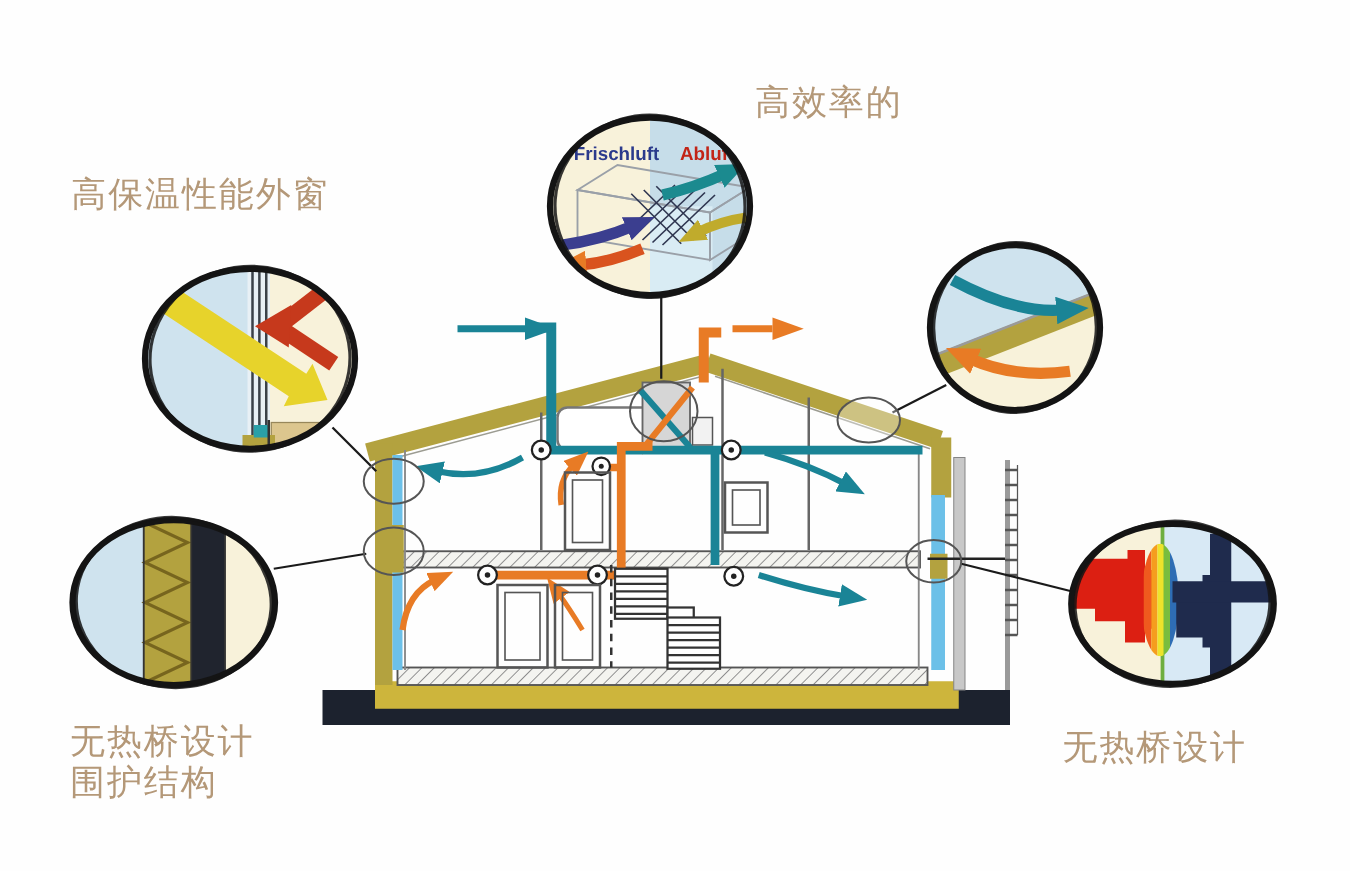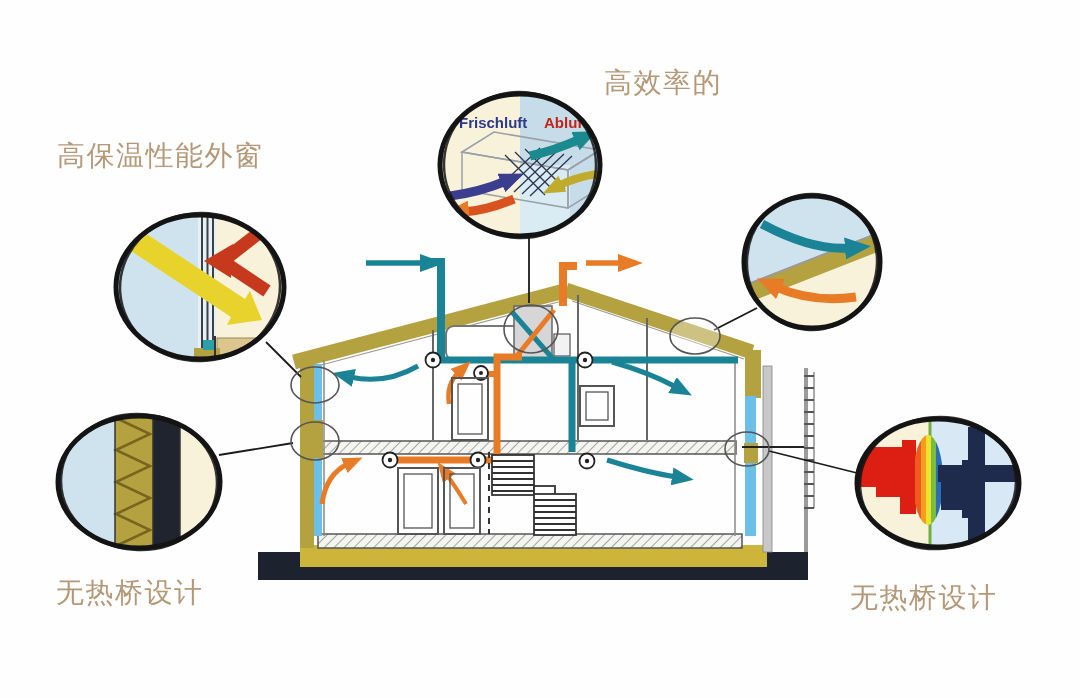--- a/index.html
+++ b/index.html
@@ -340,17 +340,18 @@
 
 <div class="cn-label" style="left:57px;top:139px;">高保温性能外窗</div>
 
 <div class="cn-label" style="left:604px;top:66px;font-family:Liberation Serif, serif;">
   <div>高效率的</div>
 </div>
 
 
 <div class="cn-label" style="left:56px;top:576px;">
   <div>无热桥设计</div>
+  <div>围护结构</div>
 </div>
 
 <div class="cn-label" style="left:850px;top:581px;">无热桥设计</div>
 
 </div>
 
 </body></html>

